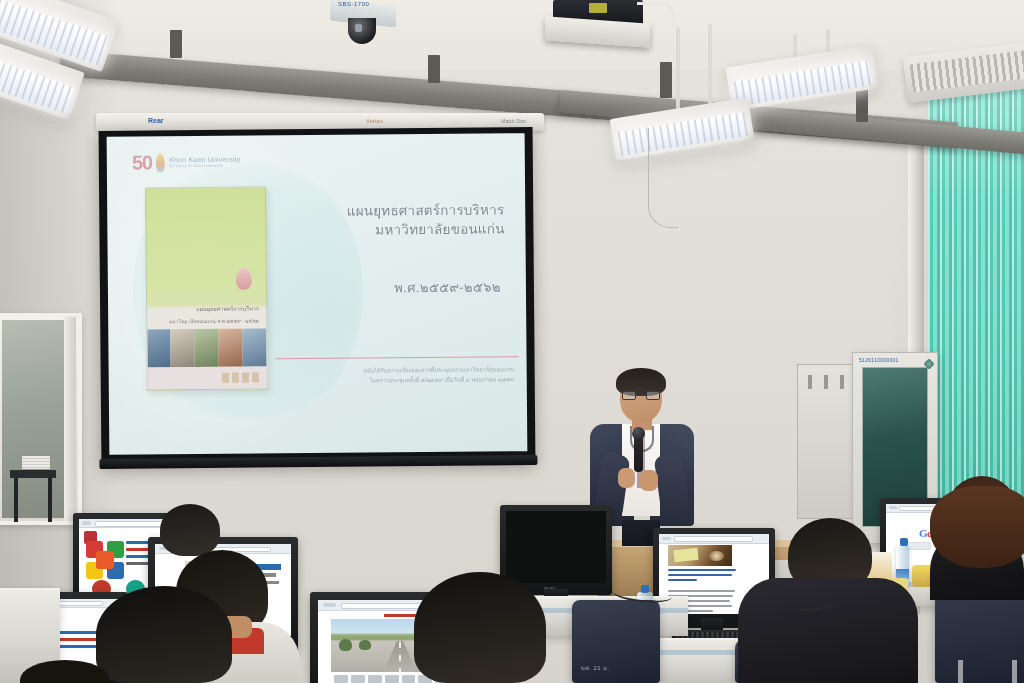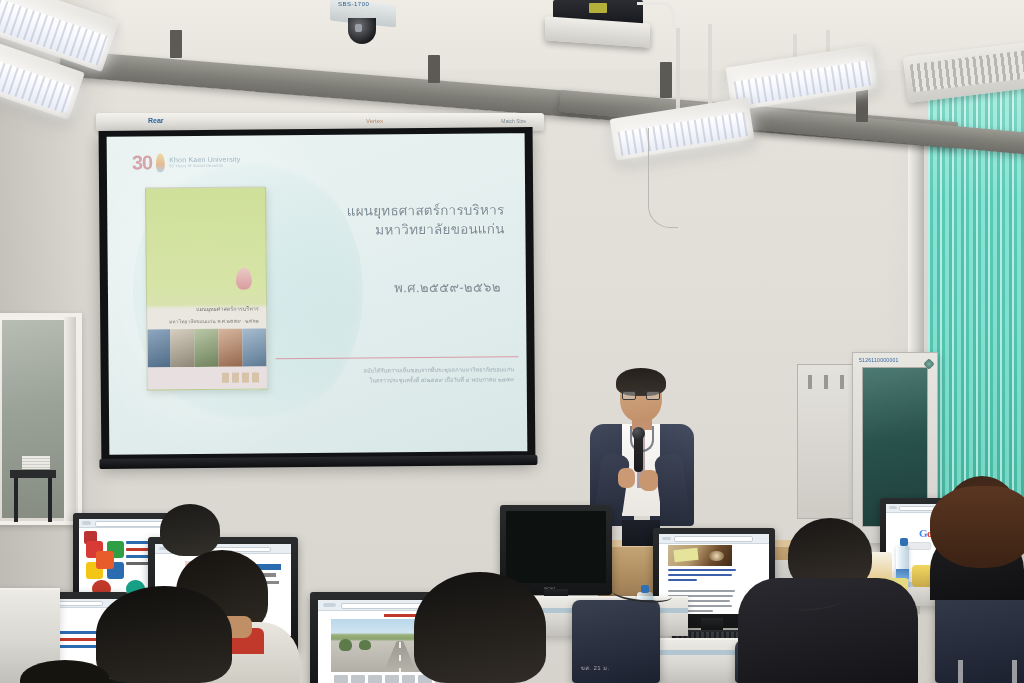--- a/index.html
+++ b/index.html
@@ -462,21 +462,21 @@
       <div class="rl">Rear</div>
       <div class="rc">Vertex</div>
       <div class="rr">Match Size</div>
     </div>
     <div class="screen-frame">
       <div class="screen-canvas">
         <div class="slide-circle"></div>
         <div class="slide-glow"></div>
 
         <div class="kku-logo">
-          <div class="kku-50">30</div>
+          <div class="kku-50">50</div>
           <div class="kku-flame"></div>
           <div class="kku-txt">
             <div class="kku-name">Khon Kaen University</div>
             <div class="kku-sub">50 Years of Social Devotion</div>
           </div>
         </div>
 
         <div class="slide-book">
           <div class="book-seal"></div>
           <div class="book-t1">แผนยุทธศาสตร์การบริหาร</div>

